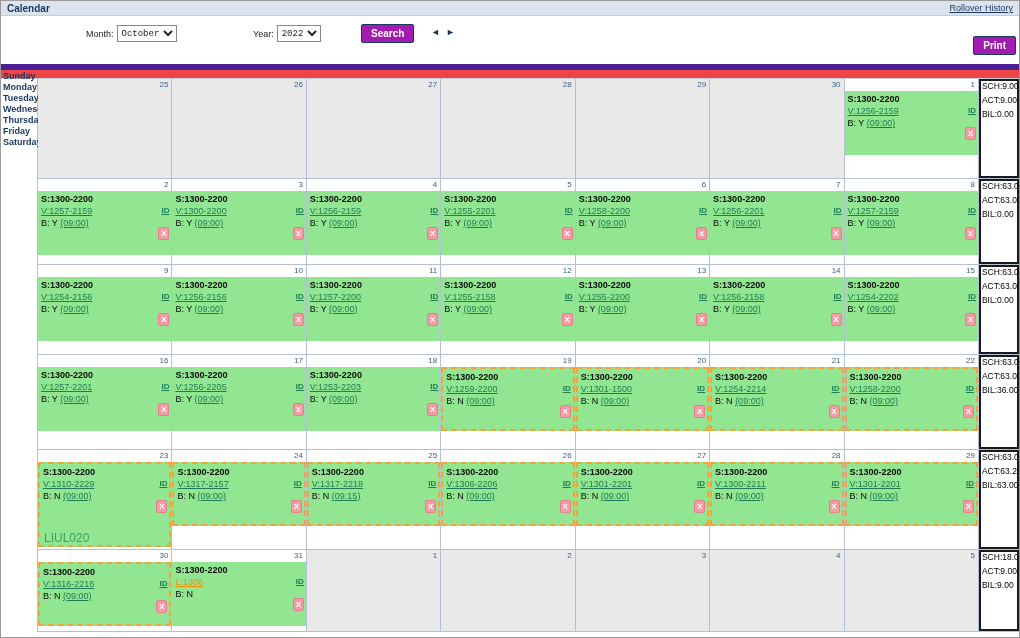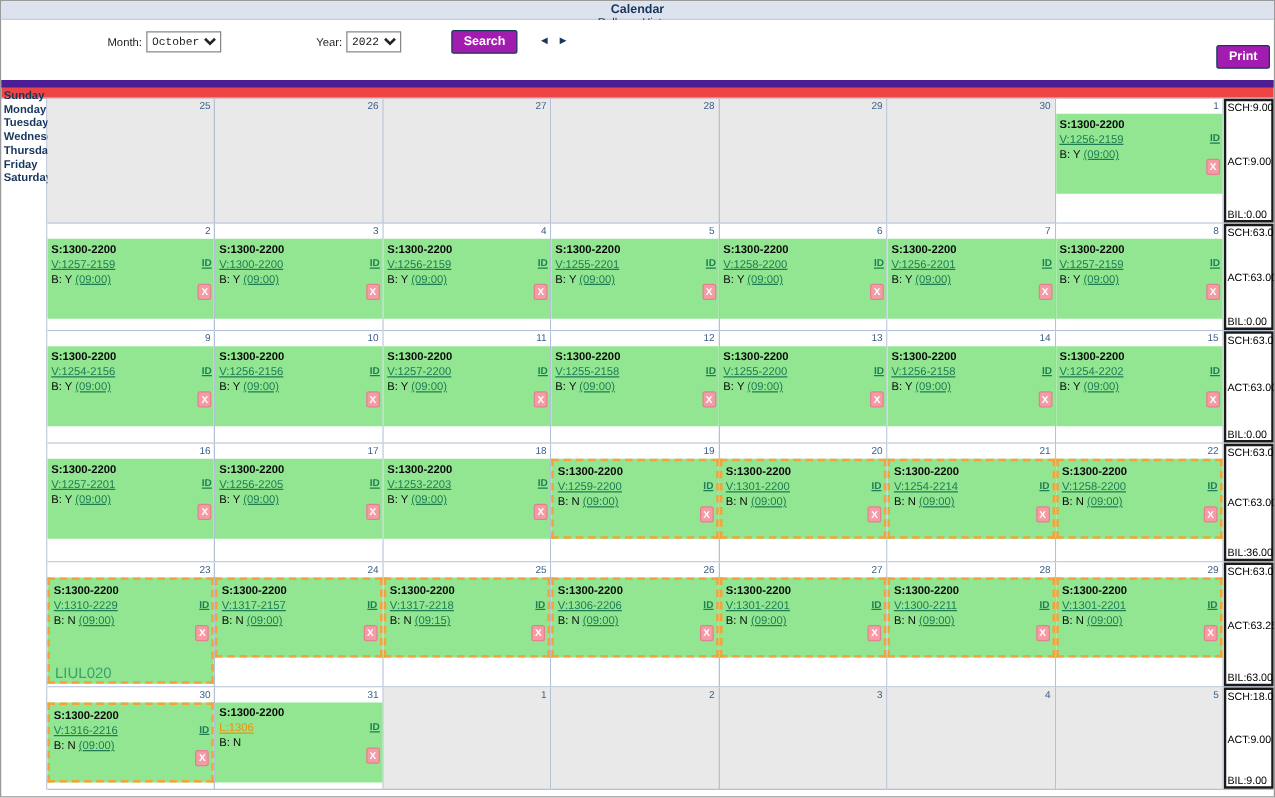--- a/index.html
+++ b/index.html
@@ -1,20 +1,20 @@
 <!DOCTYPE html>
 <html><head>
 <meta charset="utf-8">
 <style>
   * { margin:0; padding:0; box-sizing:border-box; }
   html,body { width:1020px; height:638px; background:#fff; font-family:"Liberation Sans",sans-serif; overflow:hidden; }
   body { border:1px solid #9a9a9a; }
 
   
-  .titlebar { display:flex; justify-content:space-between; align-items:center; background:#dde3ee; border-bottom:1px solid #c3cddd; padding:1px 6px; height:15px;flex-direction:column; }
+  .titlebar { display:flex; justify-content:space-between; align-items:center; background:#dde3ee; border-bottom:1px solid #c3cddd; padding:1px 6px; height:15px; }
   .titlebar .title { color:#17365d; font-weight:bold; font-size:10px; }
   .titlebar a { color:#17365d; font-size:9px; text-decoration:underline; }
 
   
   .controls { position:relative; height:48px; background:#fff; }
   .ctl-group { position:absolute; top:9px; display:flex; align-items:center; gap:3px; font-size:9px; color:#222; }
   .ctl-month { left:85px; }
   .ctl-year { left:252px; }
   .ctl-group select { font-size:9px; height:17px; border:1px solid #888; background:#fff; color:#222;font-family:Liberation Mono, monospace; }
   .btn { background:#a21caf; color:#fff; font-weight:bold; font-size:10px; border:1px solid #163a5c; border-radius:2px; padding:3px 9px; cursor:pointer; }
@@ -46,21 +46,21 @@
   .event.tall { min-height:85px; }
   .ev-s { font-weight:bold; color:#0a0a0a; }
   .event a { color:#1e7d52; text-decoration:underline; cursor:pointer; }
   .ev-v a.orange { color:#e8920c; }
   .ev-b { color:#0a0a0a; }
   .ev-id { position:absolute; right:2px; top:14px; color:#17365d; font-weight:bold; font-size:8px; text-decoration:underline; cursor:pointer; }
   .ev-x { position:absolute; right:2px; top:36px; background:#f59ba6; color:#fff; border:1px solid #e3808d; border-radius:2px; font-size:8px; font-weight:bold; width:11px; height:13px; line-height:11px; text-align:center; padding:0; cursor:pointer; }
   .ev-note { position:absolute; bottom:1px; left:4px; color:#3aa06a; font-size:12px; }
 
   .totals { width:40px; border-bottom:1px solid #b3c1d6; background:#fff; padding:0; }
-  .tbox { border:2px solid #1a1a1a; background:#fff; height:100%; display:flex; flex-direction:column; justify-content:space-between; gap:4px; font-size:8.5px; color:#000; padding-left:1px; }
+  .tbox { border:2px solid #1a1a1a; background:#fff; height:100%; display:flex; flex-direction:column; justify-content:flex-start; gap:4px; font-size:8.5px; color:#000; padding-left:1px; }
 </style>
 </head>
 <body>
 
 <div class="titlebar">
   <span class="title">Calendar</span>
   <a href="#">Rollover History</a>
 </div>
 
 <div class="controls">
@@ -329,21 +329,21 @@
           <div class="ev-v"><a>V:1259-2200</a></div>
           <div class="ev-b">B: N <a>(09:00)</a></div>
           <a class="ev-id">ID</a>
           <button class="ev-x">X</button>
         </div>
       </div>
       <div class="day-cell">
         <div class="day-num">20</div>
         <div class="event billed">
           <div class="ev-s">S:1300-2200</div>
-          <div class="ev-v"><a>V:1301-2200</a></div>
+          <div class="ev-v"><a>V:1301-1500</a></div>
           <div class="ev-b">B: N <a>(09:00)</a></div>
           <a class="ev-id">ID</a>
           <button class="ev-x">X</button>
         </div>
       </div>
       <div class="day-cell">
         <div class="day-num">21</div>
         <div class="event billed">
           <div class="ev-s">S:1300-2200</div>
           <div class="ev-v"><a>V:1254-2214</a></div>

